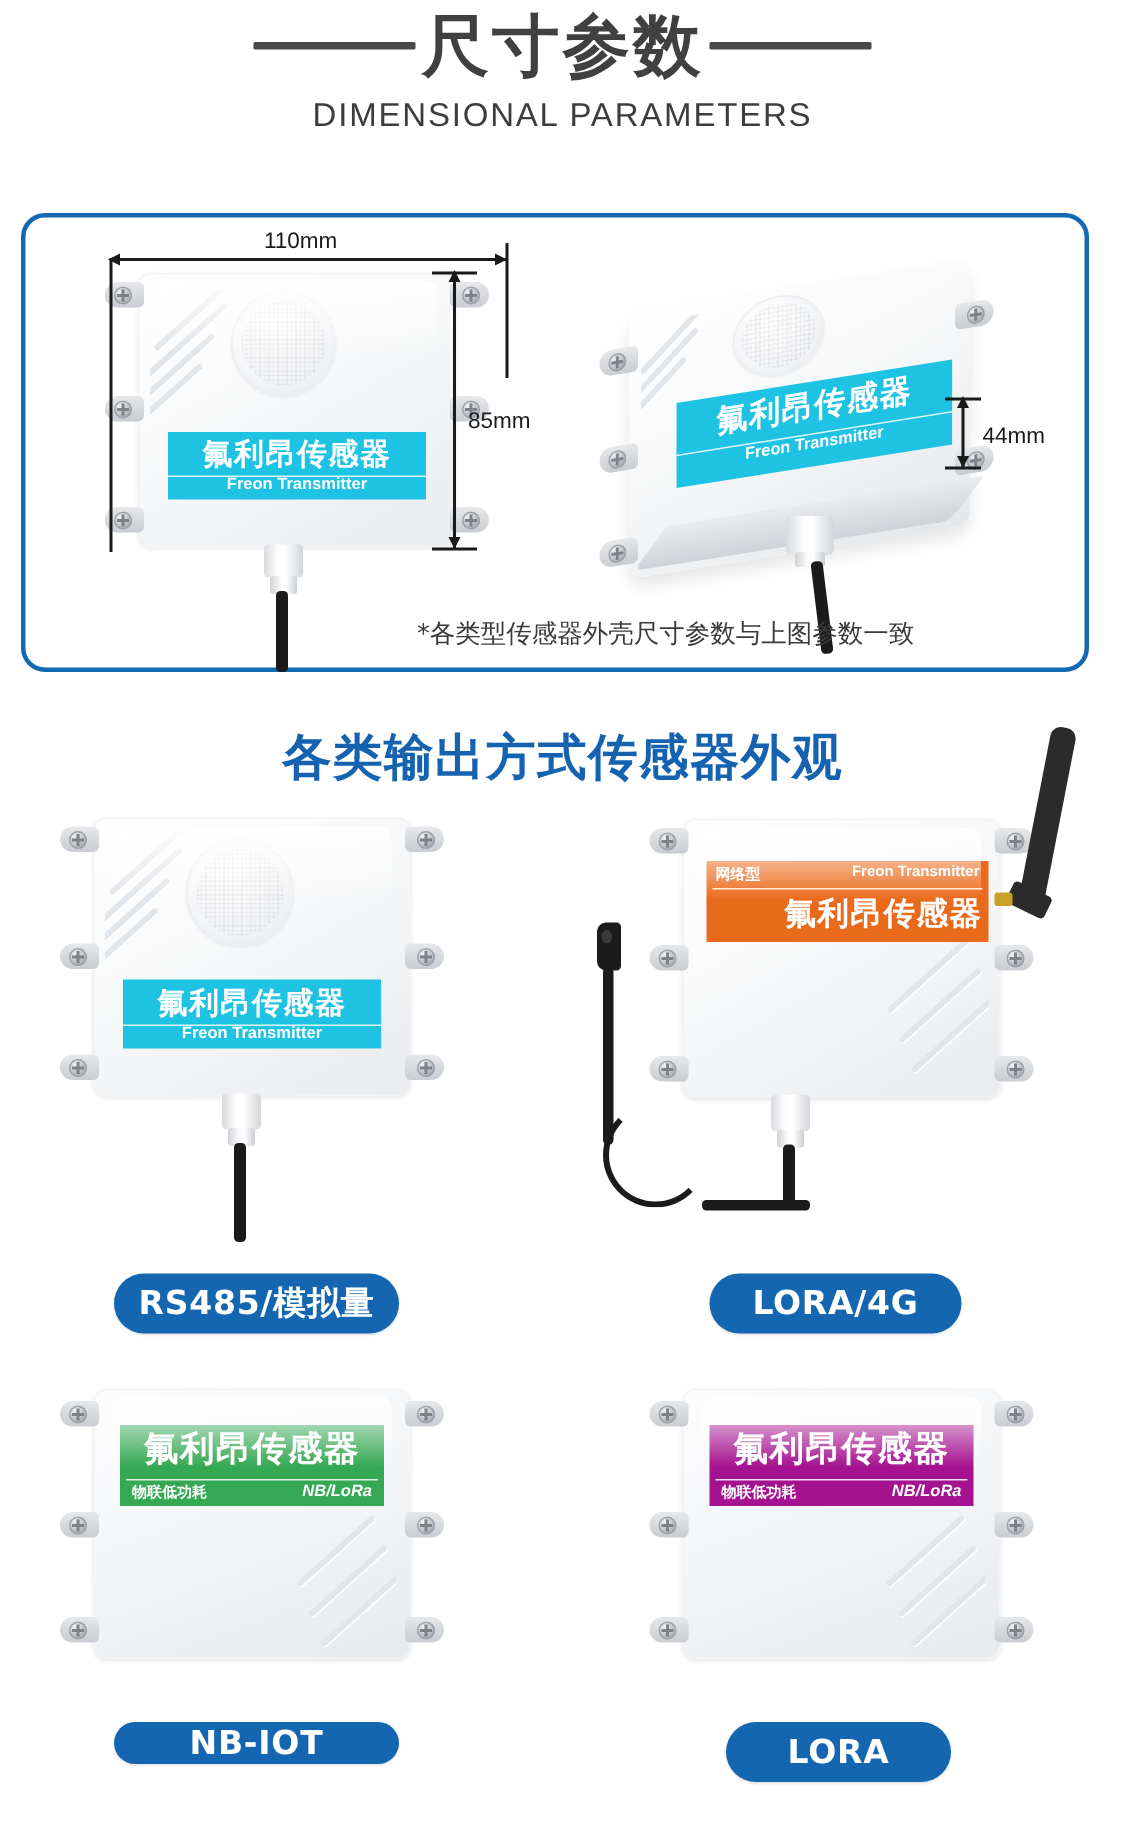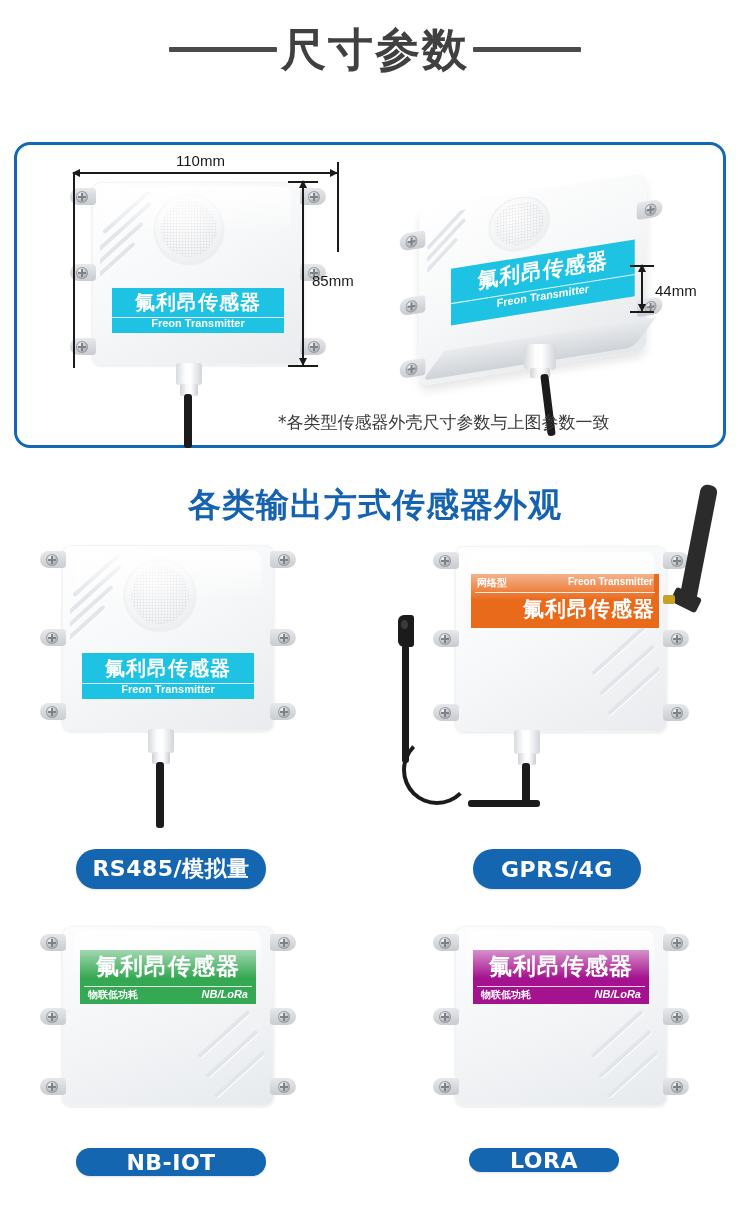--- a/index.html
+++ b/index.html
@@ -7,21 +7,21 @@
   html, body { margin: 0; padding: 0; }
   body {
     width: 750px; height: 1225px;
     background: #ffffff;
     font-family: "Liberation Sans", "DejaVu Sans", sans-serif;
     overflow: hidden;
     position: relative;
   }
 
   
-  .header { padding-top: 25px; text-align: center; }
+  .header { padding-top: 6px; text-align: center; }
   .title-row {
     display: flex; align-items: center; justify-content: center;
     gap: 4px;
   }
   .title-rule {
     height: 5px; width: 108px; background: #4a4a4a; border-radius: 1px;
   }
   .title-cn {
     font-size: 45px; font-weight: bold; color: #404040;
     letter-spacing: 2px; line-height: 1.1;
@@ -196,20 +196,21 @@
 </style>
 </head>
 <body>
 
 <div class="header">
   <div class="title-row">
     <span class="title-rule"></span>
     <span class="title-cn">尺寸参数</span>
     <span class="title-rule"></span>
   </div>
+  <div class="title-en">DIMENSIONAL PARAMETERS</div>
 </div>
 
 <div class="dim-box"></div>
 
 <div class="sensor" style="left:92px; top:182px; width:212px; height:183px;">
   <div class="ribs" style="left:8px; top:10px; width:92px; height:96px;">
     <div class="rib" style="left:-6px; top:14px; width:74px; height:4px;"></div>
     <div class="rib" style="left:-14px; top:34px; width:74px; height:4px;"></div>
     <div class="rib" style="left:-22px; top:54px; width:74px; height:4px;"></div>
     <div class="rib" style="left:-30px; top:74px; width:74px; height:4px;"></div>
@@ -382,21 +383,21 @@
 <div class="antenna-hinge" style="left:672px; top:592px; width:28px; height:16px; transform:rotate(26deg);"></div>
 <div class="antenna-base" style="left:663px; top:595px; width:12px; height:9px;"></div>
 
 <div class="dc-plug" style="left:398px; top:615px; width:16px; height:32px;"></div>
 <div class="cable" style="left:402px; top:645px; width:7px; height:118px;"></div>
 <div class="curve-cable" style="left:402px; top:735px; width:70px; height:70px; border-width:4px;"></div>
 <div class="cable" style="left:468px; top:800px; width:72px; height:7px;"></div>
 <div class="gland" style="left:514px; top:730px; width:26px; height:24px;"></div>
 <div class="gland-nut" style="left:518px; top:753px; width:18px; height:12px;"></div>
 <div class="cable" style="left:522px; top:763px; width:8px; height:42px;"></div>
-<div class="badge" style="left:473px; top:849px; width:168px; height:40px;">GPRS/4G</div>
+<div class="badge" style="left:473px; top:849px; width:168px; height:40px;">LORA/4G</div>
 
 <div class="sensor" style="left:62px; top:926px; width:212px; height:180px;
             background: linear-gradient(160deg,#fdfdfe 0%, #f2f4f6 55%, #e7eaed 100%);">
   <div class="ribs" style="right:10px; bottom:8px; width:98px; height:90px;">
     <div class="rib" style="right:6px;  top:24px; width:68px; height:4px;"></div>
     <div class="rib" style="right:-2px; top:44px; width:68px; height:4px;"></div>
     <div class="rib" style="right:-10px; top:64px; width:68px; height:4px;"></div>
   </div>
   <div class="label-plate" style="left:18px; top:24px; width:176px; height:54px; background:#35a853;">
     <div class="label-cn" style="font-size:23px; line-height:33px; margin-top:0;">氟利昂传感器</div>
@@ -450,13 +451,13 @@
   <div class="tab right" style="right:-22px; top:82px;">
       <span class="screw" style="left:8px; top:3px;"></span>
     </div>
   <div class="tab left" style="left:-22px; top:152px;">
       <span class="screw" style="left:6px; top:3px;"></span>
     </div>
   <div class="tab right" style="right:-22px; top:152px;">
       <span class="screw" style="left:8px; top:3px;"></span>
     </div>
 </div>
-<div class="badge" style="left:469px; top:1148px; width:150px; height:24px;">LORA</div>
+<div class="badge" style="left:484px; top:1148px; width:150px; height:40px;">LORA</div>
 
 </body></html>

